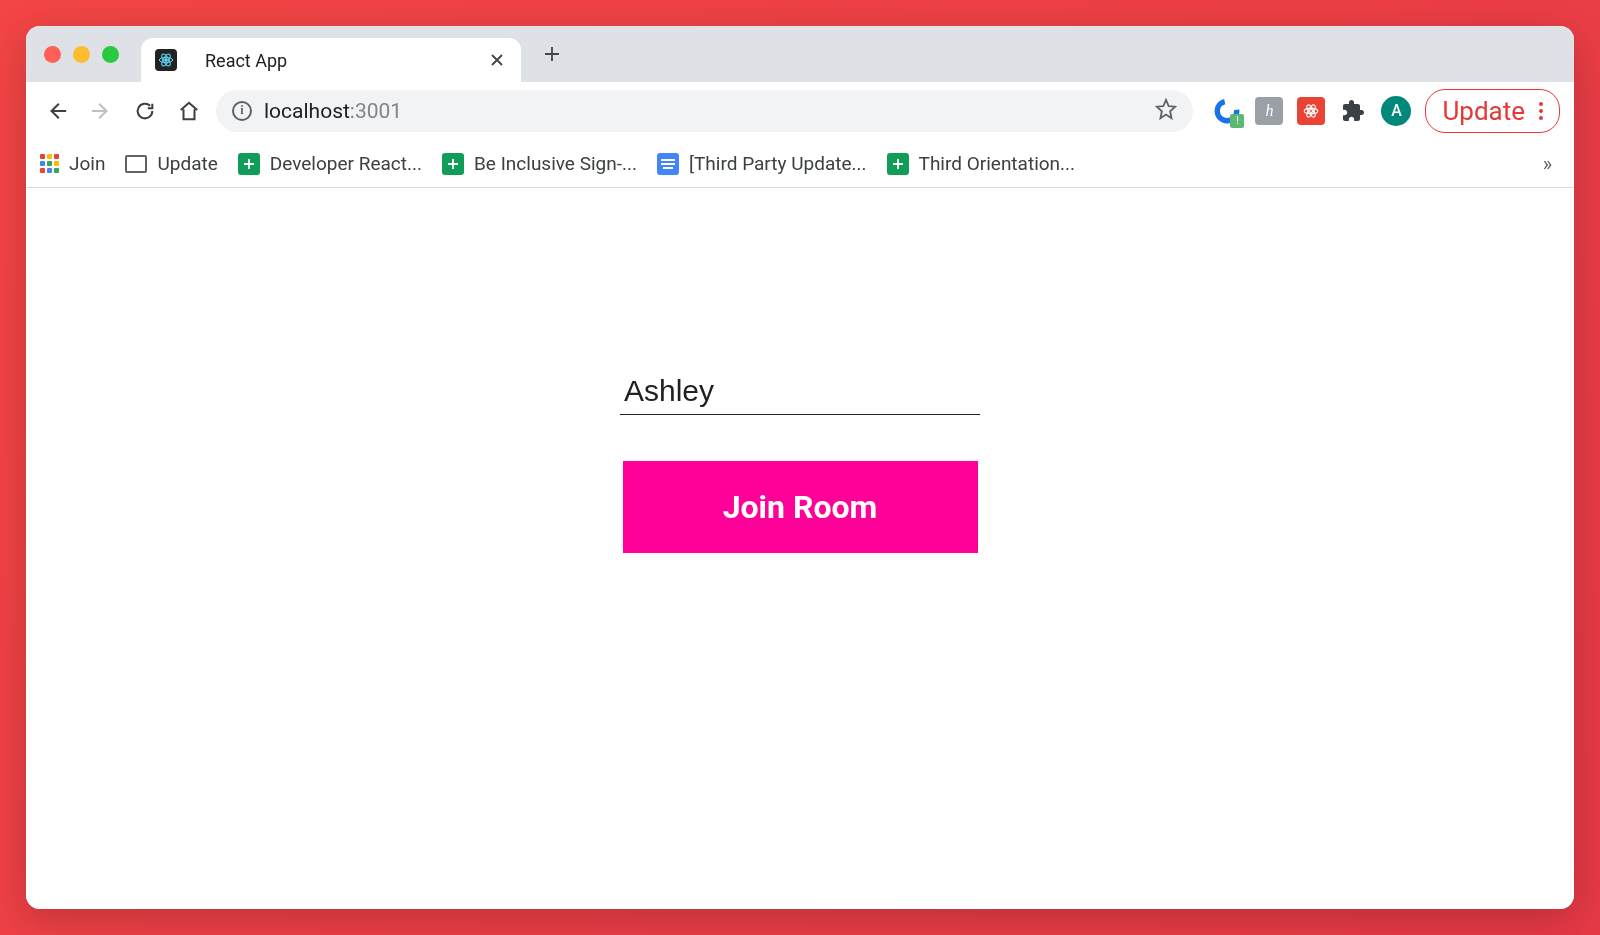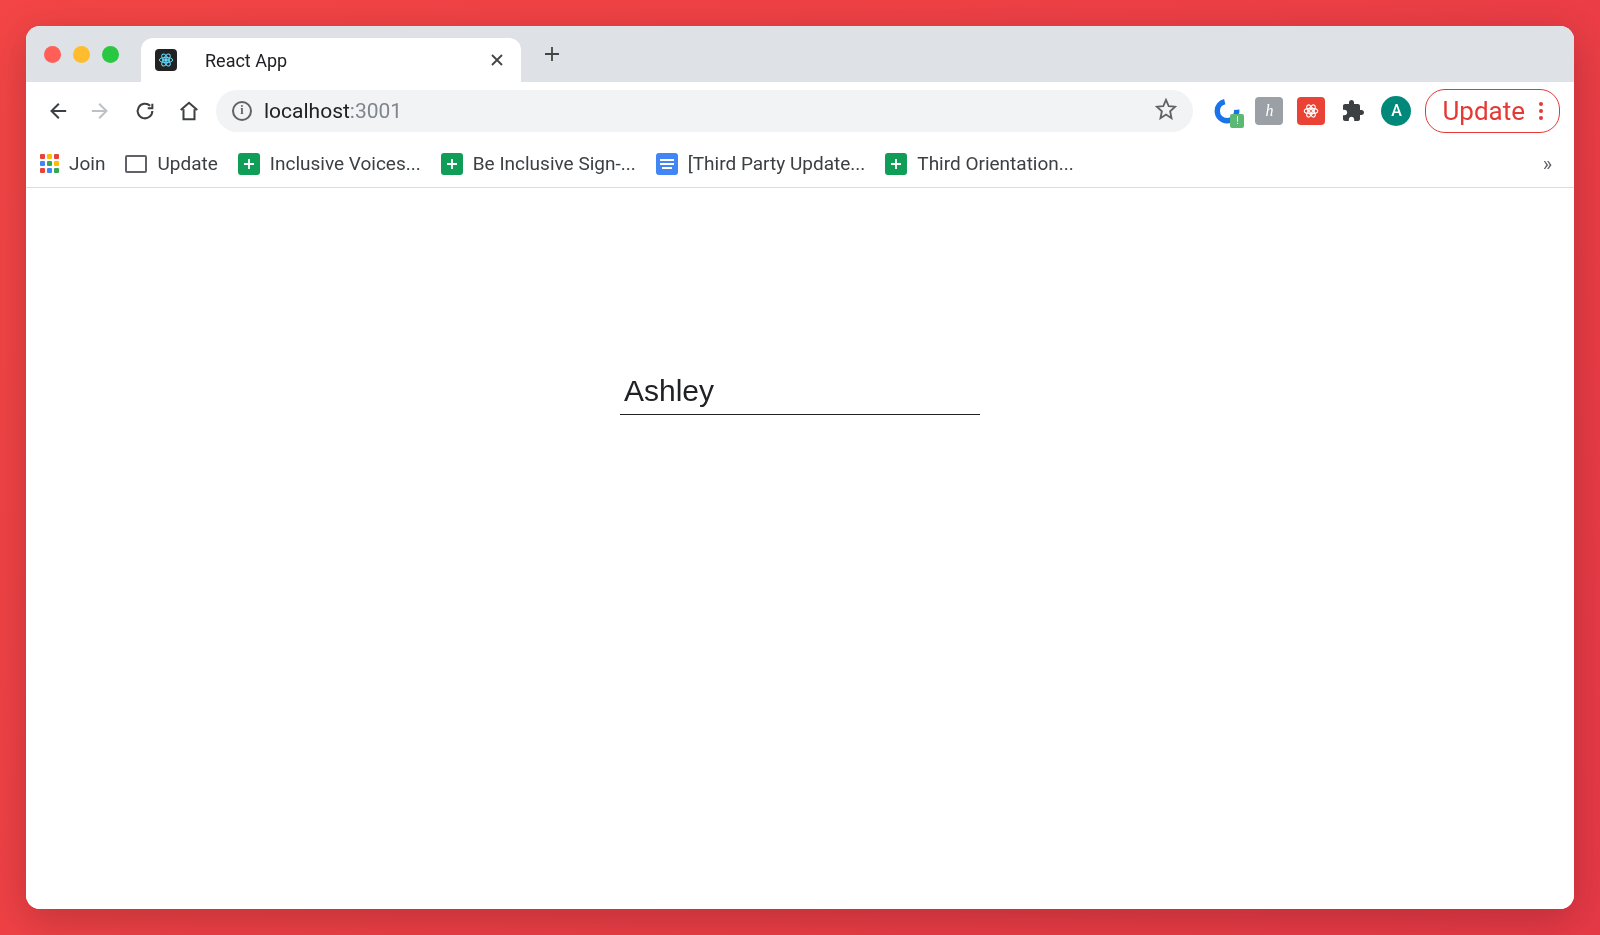--- a/index.html
+++ b/index.html
@@ -415,21 +415,21 @@
     <div class="bookmark-item">
       <div class="folder-icon"></div>
       <span>Update</span>
     </div>
     <div class="bookmark-item">
       <div class="sheet-icon">
         <svg width="12" height="12" viewBox="0 0 12 12" stroke="#fff" stroke-width="1.8">
             <path d="M6 1 V11 M1 6 H11"></path>
           </svg>
       </div>
-      <span>Inclusive Voices...</span>
+      <span>Developer React...</span>
     </div>
     <div class="bookmark-item">
       <div class="sheet-icon">
         <svg width="12" height="12" viewBox="0 0 12 12" stroke="#fff" stroke-width="1.8">
             <path d="M6 1 V11 M1 6 H11"></path>
           </svg>
       </div>
       <span>Be Inclusive Sign-...</span>
     </div>
     <div class="bookmark-item">
@@ -446,15 +446,16 @@
             <path d="M6 1 V11 M1 6 H11"></path>
           </svg>
       </div>
       <span>Third Orientation...</span>
     </div>
     <div class="overflow-icon">»</div>
   </div>
 
   <div class="page-content">
     <input class="name-input" type="text" value="Ashley" style="">
+    <button class="join-btn">Join Room</button>
   </div>
 
 </div>
 
 </body></html>

